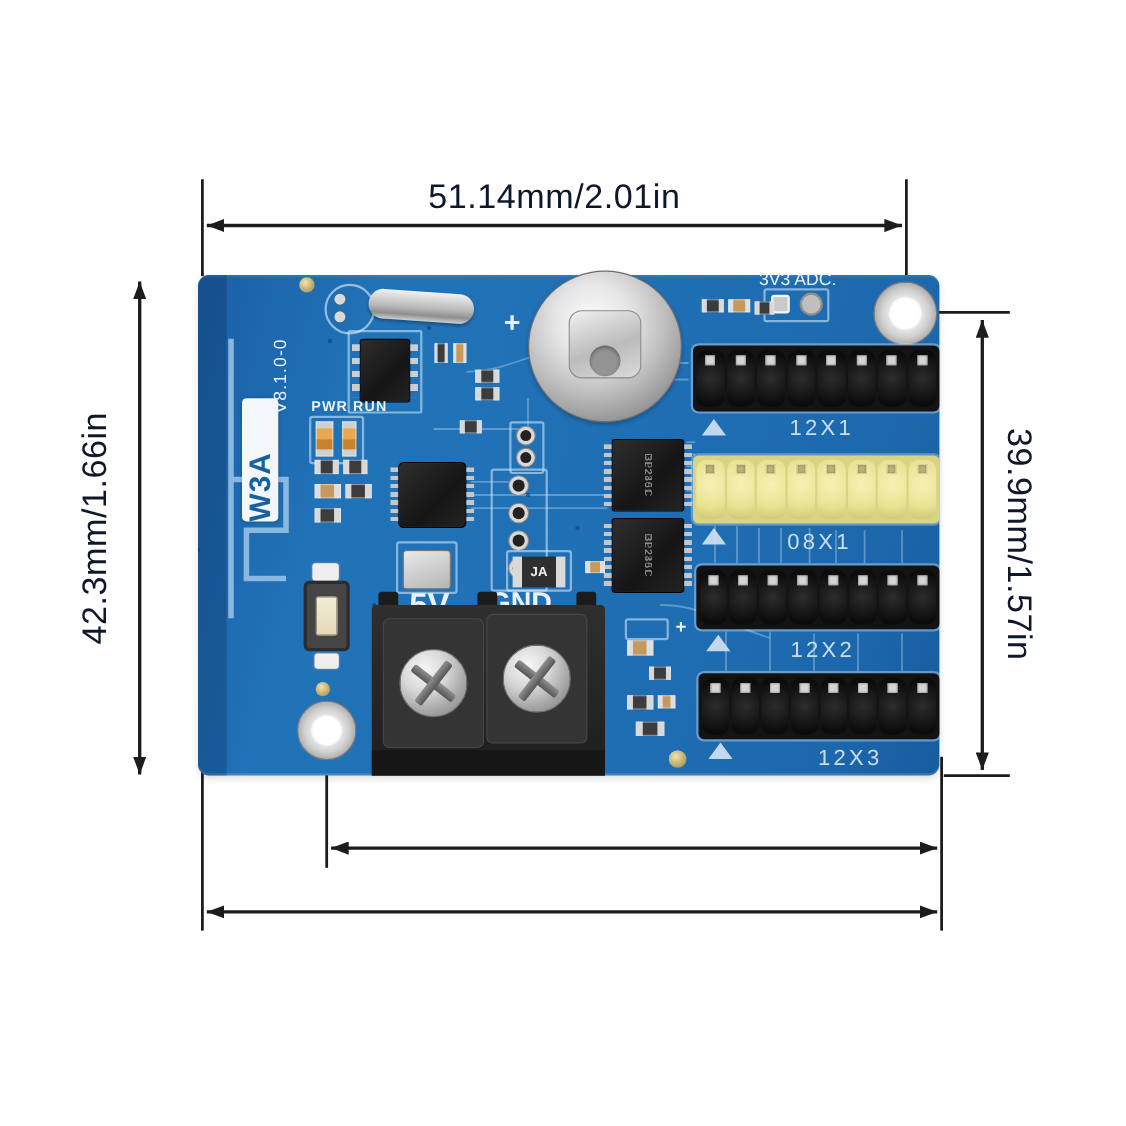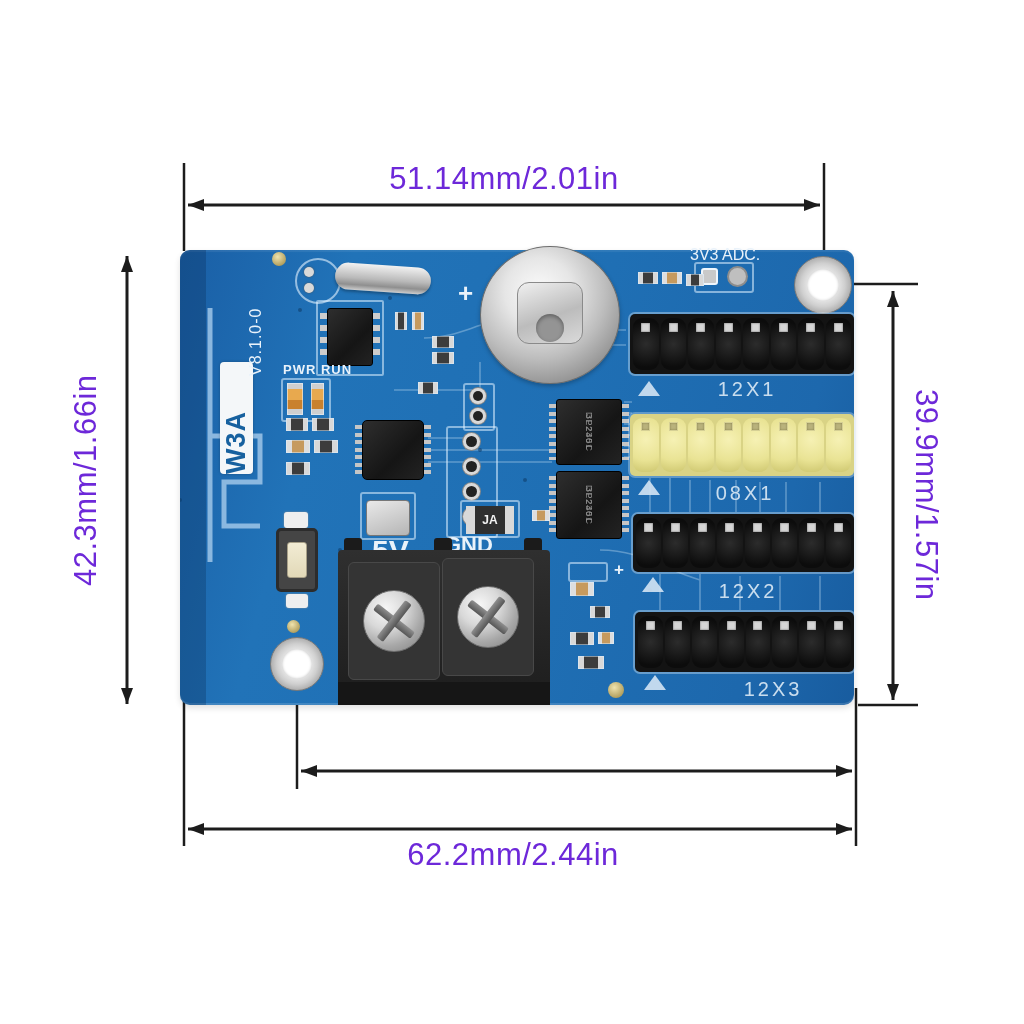--- a/index.html
+++ b/index.html
@@ -1,19 +1,19 @@
 <!DOCTYPE html>
 <html><head>
 <meta charset="utf-8">
 <style>
   html,body{margin:0;padding:0;background:#fff;}
   .canvas{position:relative;width:1024px;height:1024px;background:#ffffff;overflow:hidden;
           font-family:"Liberation Sans", sans-serif;}
   svg.dims{position:absolute;left:0;top:0;width:1024px;height:1024px;}
-  .dim-label{position:absolute;color:#6d28d9;font-size:31px;letter-spacing:.5px;white-space:nowrap;}
+  .dim-label{position:absolute;color:#0f172a;font-size:31px;letter-spacing:.5px;white-space:nowrap;}
   .dim-h{transform:translateX(-50%);}
   .dim-v{display:flex;align-items:center;justify-content:center;}
   .v-up{writing-mode:vertical-rl;transform:rotate(180deg);}
   .v-down{writing-mode:vertical-rl;}
 
   
   .pcb{position:absolute;left:180px;top:250px;width:674px;height:455px;border-radius:10px;
        background:linear-gradient(105deg,#1a5fa6 0%,#2173b8 22%,#1f6fb4 55%,#1d68ad 85%,#185c9f 100%);
        box-shadow:inset 0 -2px 0 rgba(255,255,255,.15), inset 0 2px 1px rgba(255,255,255,.08), 0 3px 6px rgba(0,0,0,.12);}
   .pcb *{position:absolute;box-sizing:border-box;}
@@ -100,21 +100,20 @@
       <line x1="127" y1="256" x2="127" y2="704"></line>
       <line x1="893" y1="291" x2="893" y2="700"></line>
       <line x1="301" y1="771" x2="852" y2="771"></line>
       <line x1="188" y1="829" x2="852" y2="829"></line>
     </g>
   </svg>
 
   <div class="dim-label dim-h" style="left:504px;top:161px;">51.14mm/2.01in</div>
   <div class="dim-label dim-v v-up" style="left:62px;top:252px;width:48px;height:456px;">42.3mm/1.66in</div>
   <div class="dim-label dim-v v-down" style="left:902px;top:286px;width:48px;height:418px;">39.9mm/1.57in</div>
-  <div class="dim-label dim-h" style="left:513px;top:837px;">62.2mm/2.44in</div>
 
   <div class="pcb">
     <div class="edgeL"></div>
 
     <svg class="traces" viewBox="0 0 674 455">
       <g stroke="#9fc6e8" stroke-width="5" fill="none" opacity=".85">
         <path d="M30,58 V312 M30,186 H80 V232 H44 V276 H80"></path>
       </g>
       <g stroke="#bcd9ef" stroke-width="1.6" fill="none" opacity=".4">
         <path d="M244,88 C280,88 300,70 330,70 M214,140 H300 V112"></path>
@@ -350,21 +349,21 @@
     <div class="conn-label" style="left:548px;top:428px;width:90px;text-align:center;">12X3</div>
 
     <div class="silk" style="left:180px;top:242px;width:56px;height:48px;"></div>
     <div style="left:186px;top:250px;width:44px;height:36px;background:linear-gradient(160deg,#e9e9e9,#b5b5b5);border:1px solid #777;border-radius:4px;"></div>
     <div class="silk" style="left:280px;top:250px;width:60px;height:38px;"></div>
     <div style="left:286px;top:256px;width:48px;height:28px;background:linear-gradient(90deg,#d9d9d9 0 18%,#2f2f2f 18% 82%,#d9d9d9 82%);display:flex;align-items:center;justify-content:center;">
       <span style="position:relative;color:#f2f2f2;font-size:12px;font-weight:bold;">JA</span>
     </div>
 
     <div class="sk-text" style="left:192px;top:284px;font-size:30px;font-weight:bold;">5V</div>
-    <div class="sk-text" style="left:264px;top:282px;font-size:22px;font-weight:bold;">GND</div>
+    <div class="sk-text" style="left:264px;top:282px;font-size:26px;font-weight:bold;">GND</div>
 
     <div class="term-post" style="left:164px;top:288px;width:18px;height:26px;"></div>
     <div class="term-post" style="left:254px;top:288px;width:18px;height:26px;"></div>
     <div class="term-post" style="left:344px;top:288px;width:18px;height:26px;"></div>
     <div class="term-body" style="left:158px;top:300px;width:212px;height:155px;"></div>
     <div class="term-well" style="left:168px;top:312px;width:92px;height:118px;"></div>
     <div class="term-well" style="left:262px;top:308px;width:92px;height:118px;"></div>
     <div class="screw" style="left:183px;top:340px;width:62px;height:62px;"></div>
     <div class="screw" style="left:277px;top:336px;width:62px;height:62px;"></div>
     <div style="left:158px;top:432px;width:212px;height:23px;background:#161616;"></div>

